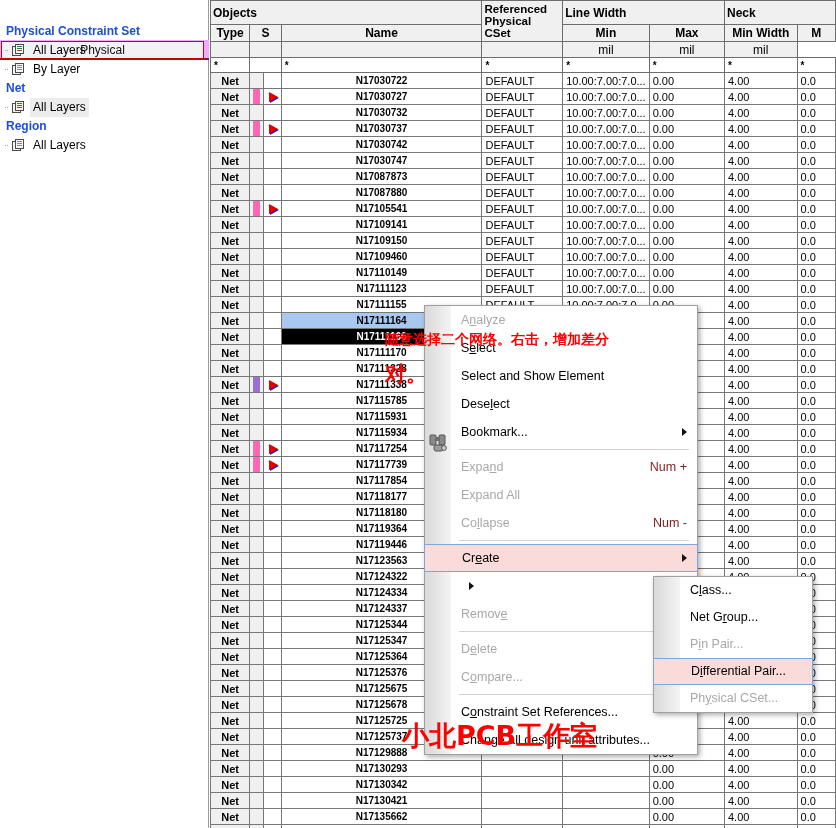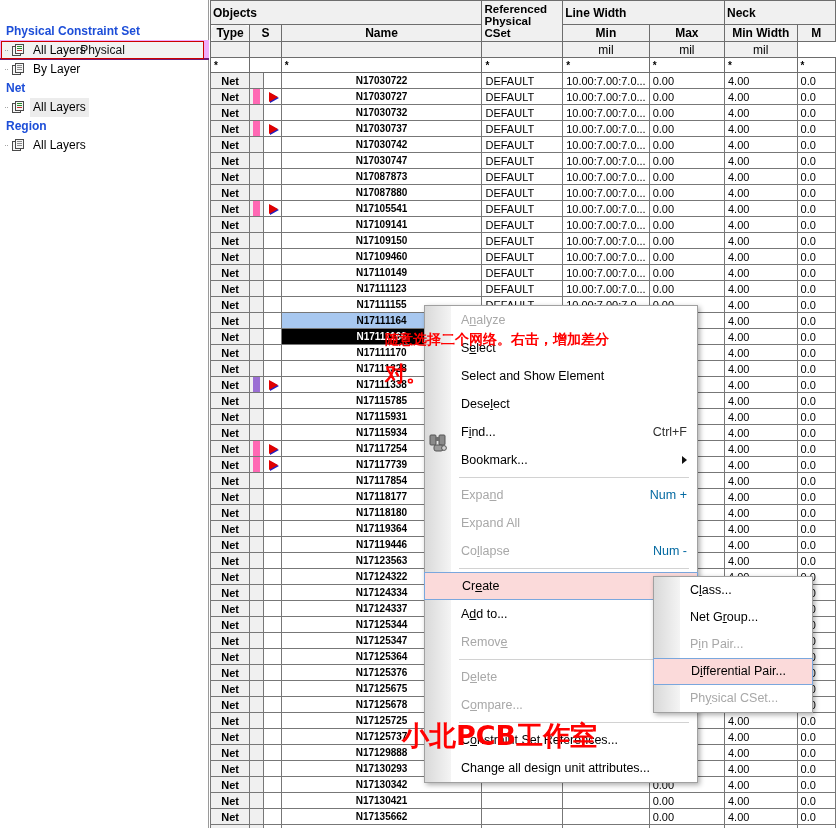--- a/index.html
+++ b/index.html
@@ -117,21 +117,21 @@
     background: linear-gradient(to right, #d9d9d9, #f4f4f4);
   }
   .mi {
     position: relative; height: 28px; line-height: 28px;
     padding-left: 36px; padding-right: 10px;
     display: flex; align-items: center; white-space: nowrap;
   }
   .mi .txt { flex: 1 1 auto; }
   .mi .accel { color: #303030; font-size: 12.5px; padding-left: 14px; }
   .mi.disabled { color: #a8a8a8; }
-  .mi.disabled .accel { color: #0369a1; }
+  .mi.disabled .accel { color: #7f1d1d; }
   .mi.hl {
     background: #fbdada; border: 1px solid #7aa7dd; margin: 0 -1px;
     padding-left: 37px;
   }
   .mi .arrow {
     width: 0; height: 0; margin-left: 8px;
     border-left: 5px solid #111; border-top: 4px solid transparent;
     border-bottom: 4px solid transparent;
   }
   .msep { height: 1px; background: #d2d2d2; margin: 3px 8px 3px 34px; }
@@ -852,24 +852,20 @@
         <div class="mi">
           <span class="txt">S<span class="uline">e</span>lect</span>
         </div>
         <div class="mi">
           <span class="txt">Select and Show Element</span>
         </div>
         <div class="mi">
           <span class="txt">Dese<span class="uline">l</span>ect</span>
         </div>
         <div class="mi">
-          <span class="txt">F<span class="uline">i</span>nd...</span>
-          <span class="accel">Ctrl+F</span>
-        </div>
-        <div class="mi">
           <span class="txt">Bookmark...</span>
           <span class="arrow"></span>
         </div>
         <div class="msep"></div>
         <div class="mi disabled">
           <span class="txt">Expa<span class="uline">n</span>d</span>
           <span class="accel">Num +</span>
         </div>
         <div class="mi disabled">
           <span class="txt">Expand All</span>
@@ -877,21 +873,20 @@
         <div class="mi disabled">
           <span class="txt">Co<span class="uline">l</span>lapse</span>
           <span class="accel">Num -</span>
         </div>
         <div class="msep"></div>
         <div class="mi hl">
           <span class="txt">Cr<span class="uline">e</span>ate</span>
           <span class="arrow"></span>
         </div>
         <div class="mi">
-          <span class="txt">A<span class="uline">d</span>d to...</span>
           <span class="arrow"></span>
         </div>
         <div class="mi disabled">
           <span class="txt">Remov<span class="uline">e</span></span>
         </div>
         <div class="msep"></div>
         <div class="mi disabled">
           <span class="txt">D<span class="uline">e</span>lete</span>
         </div>
         <div class="mi disabled">

